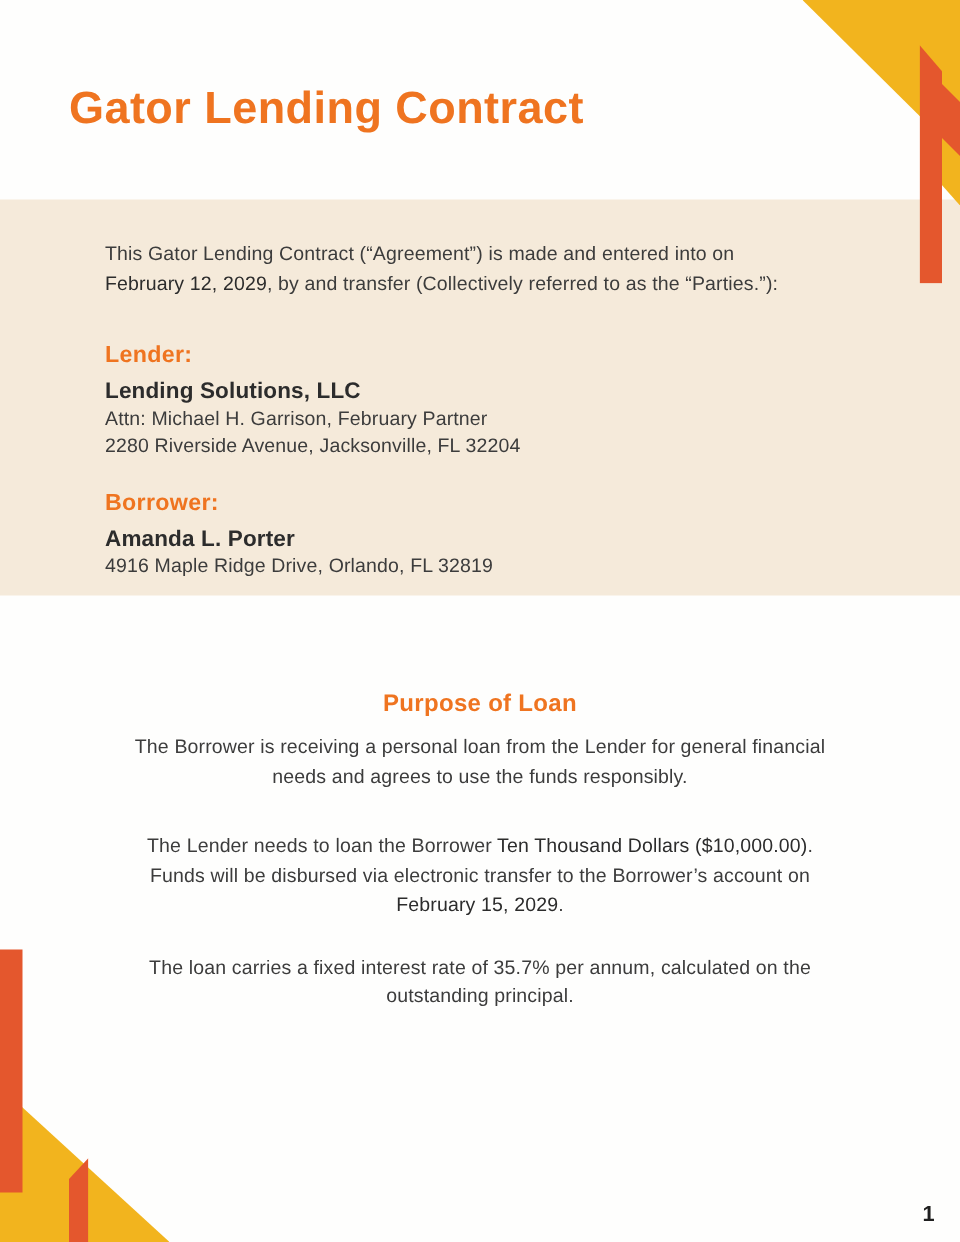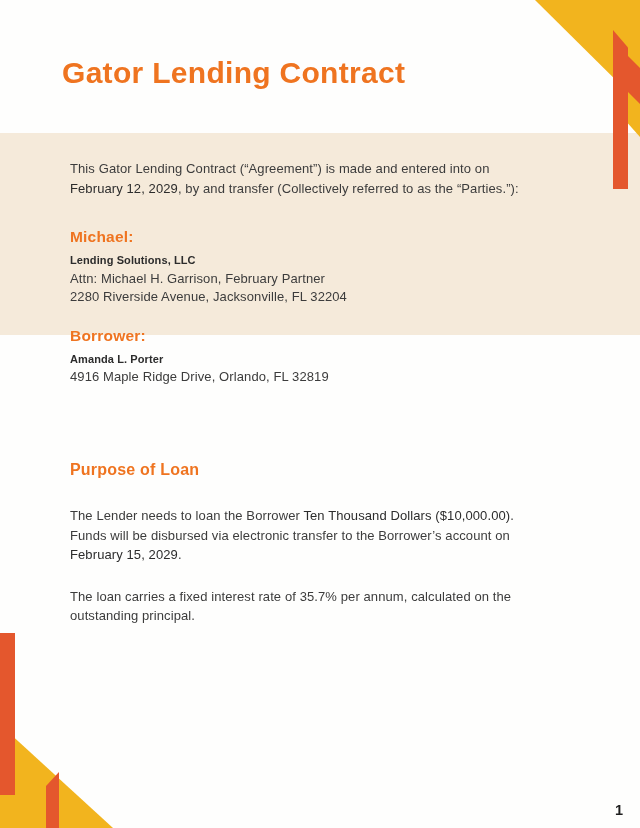--- a/index.html
+++ b/index.html
@@ -5,61 +5,61 @@
   html,body{margin:0;padding:0;background:#ffffff;}
   .page{
     position:relative;
     width:640px;height:828px;
     background:#fefefd;
     overflow:hidden;
     font-family:"Liberation Sans", sans-serif;
     color:var(--ink,#3c3c3c);
   }
   
-  .header{padding:56px 62px 0;}
+  .header{padding:56px 46px 0;}
   .title{
     margin:0;
     font-size:30px;
     font-weight:800;
     letter-spacing:.3px;
     color:var(--accent,#ef7420);
   }
   
   .band{
     position:absolute;left:0;top:133px;
-    width:100%;height:202px;
+    width:100%;height:264px;
     background:var(--beige,#f5eada);
     box-sizing:border-box;
     padding:26px 70px 0;
   }
   .intro{
     margin:0;max-width:506px;
     font-size:13px;line-height:19.5px;
     white-space:pre-line;
     letter-spacing:.1px;
   }
   strong{font-weight:400;color:#2c2c2c;}
   .subhead{
     margin:30px 0 0;
     font-size:15.5px;font-weight:800;
     letter-spacing:.2px;
     color:var(--accent,#ef7420);
   }
   .subhead.b{margin-top:21px;}
   .name{
     margin:6px 0 0;
-    font-size:11px;font-weight:700;
+    font-size:15px;font-weight:700;
     line-height:17.5px;color:#2c2c2c;
     letter-spacing:.1px;
   }
   .addr{margin:0;font-size:13px;line-height:18px;letter-spacing:.1px;}
   
   .sections{
     position:absolute;left:0;top:418px;width:100%;
-    box-sizing:border-box;padding:0 70px;
+    box-sizing:border-box;padding:0 70px;text-align:center;
   }
   .sec-purpose{margin-top:43px;}
   .sec-loan{margin-top:27px;}
   .sec-interest{margin-top:22px;}
   .sechead{
     margin:0;
     font-size:16px;font-weight:800;
     letter-spacing:.2px;
     color:var(--accent,#ef7420);
   }
@@ -116,33 +116,35 @@
 <div class="page">
 
   <header class="header">
     <h1 class="title">Gator Lending Contract</h1>
   </header>
 
   <section class="band">
     <p class="intro"><span>This Gator Lending Contract (“Agreement”) is made and entered into on
 </span><strong>February 12, 2029</strong><span>, by and transfer (Collectively referred to as the “Parties.”):</span></p>
 
-    <h2 class="subhead">Michael:</h2>
+    <h2 class="subhead">Lender:</h2>
     <p class="name">Lending Solutions, LLC</p>
     <p class="addr">Attn: Michael H. Garrison, February Partner</p>
     <p class="addr">2280 Riverside Avenue, Jacksonville, FL 32204</p>
 
     <h2 class="subhead b">Borrower:</h2>
     <p class="name">Amanda L. Porter</p>
     <p class="addr">4916 Maple Ridge Drive, Orlando, FL 32819</p>
   </section>
 
   <main class="sections">
     <section class="sec-purpose">
       <h2 class="sechead">Purpose of Loan</h2>
+      <p class="bodytext">The Borrower is receiving a personal loan from the Lender for general financial
+needs and agrees to use the funds responsibly.</p>
     </section>
 
     <section class="sec-loan">
       <p class="bodytext"><span>The Lender needs to loan the Borrower </span><strong>Ten Thousand Dollars ($10,000.00)</strong><span>.
 Funds will be disbursed via electronic transfer to the Borrower’s account on
 </span><strong>February 15, 2029</strong><span>.</span></p>
     </section>
 
     <section class="sec-interest">
       <p class="bodytext">The loan carries a fixed interest rate of 35.7% per annum, calculated on the

